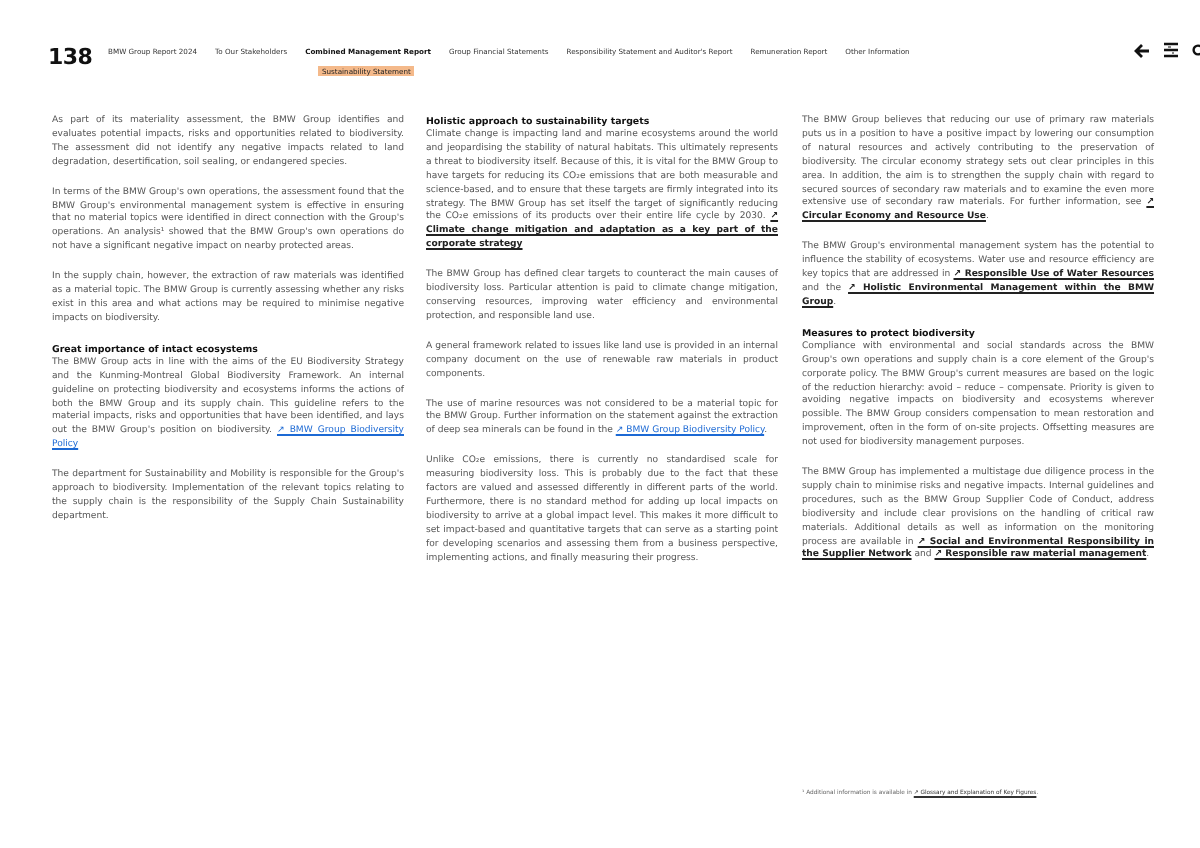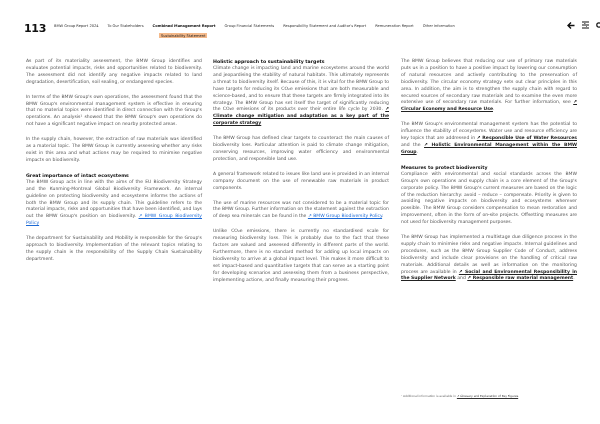--- a/index.html
+++ b/index.html
@@ -21,21 +21,21 @@
   .col3 { left: 401px; }
   a.link-blue { color: #1c69d4; text-decoration: underline; }
   a.link-dark { color: #222; text-decoration: underline; font-weight: bold; }
   .footnote { position: absolute; left: 401px; top: 394px; font-size: 2.9px; color: #666; white-space: nowrap; }
   .footnote a { color: #333; text-decoration: underline; }
 </style>
 </head>
 <body>
 
 <div class="topbar">
-  <div class="page-num">113</div>
+  <div class="page-num">138</div>
   <div class="nav">
     <span>BMW Group Report 2024</span>
     <span>To Our Stakeholders</span>
     <span class="active">Combined Management Report</span>
     <span>Group Financial Statements</span>
     <span>Responsibility Statement and Auditor's Report</span>
     <span>Remuneration Report</span>
     <span>Other Information</span>
   </div>
   <div class="subnav">Sustainability Statement</div>

